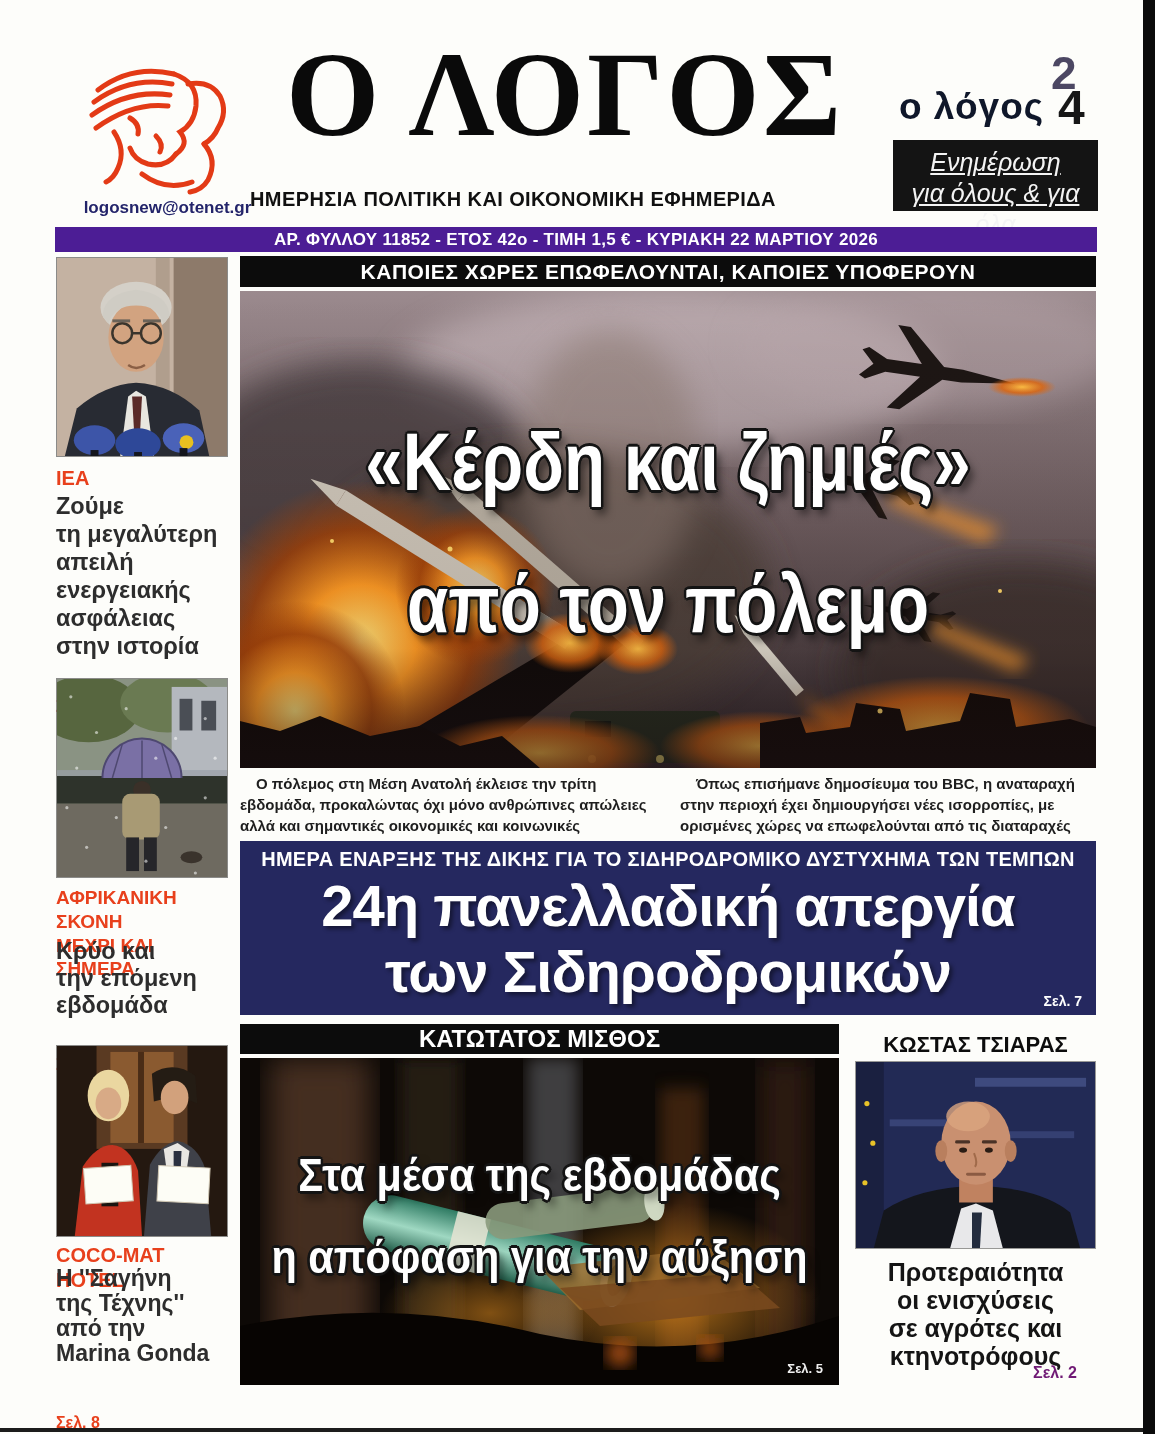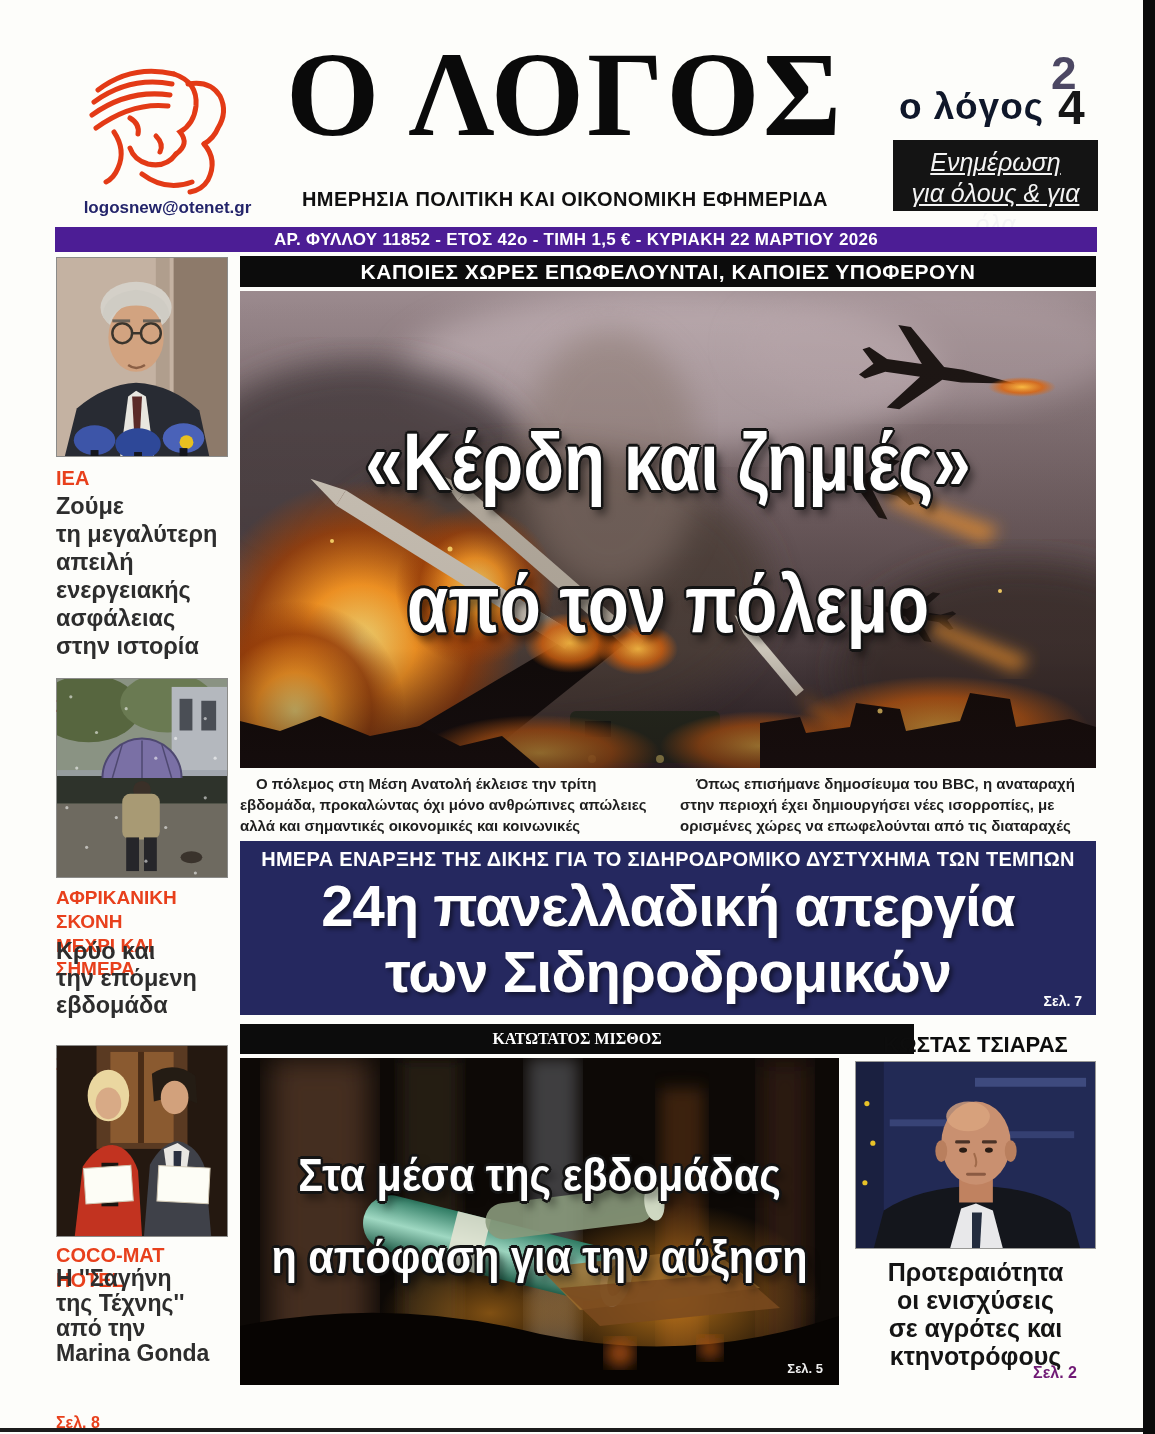--- a/index.html
+++ b/index.html
@@ -14,21 +14,21 @@
   .edge-right { position:absolute; top:0; right:0; width:12px; height:100%; background:#0b0b0b; }
   .edge-bottom { position:absolute; left:0; right:12px; bottom:2px; height:4px; background:#1c1c1c; }
 
   
   .logo-art { left:70px; top:40px; width:200px; height:156px; }
   .masthead-email { left:50px; top:198px; width:235px; text-align:center;
     font-weight:bold; font-size:17px; color:#23246a; }
   .masthead-title { left:250px; top:34px; width:630px; text-align:center;
     font-family:"Liberation Serif", serif; font-weight:bold; font-size:120px;
     line-height:1.02; color:#0a0a0a; letter-spacing:3px; }
-  .masthead-subtitle { left:250px; top:188px; width:630px; text-align:center;
+  .masthead-subtitle { left:250px; top:188px; width:630px; 
     font-weight:bold; font-size:20px; color:#101010; letter-spacing:0.4px; }
 
   .logo24 { left:893px; top:66px; width:208px; }
   .logo24-row { display:flex; align-items:flex-start; justify-content:center; }
   .logo24-text { font-size:37px; font-weight:bold; color:#0f172a; letter-spacing:1px; line-height:1; margin-top:22px; }
   .logo24-digits { position:relative; width:48px; height:74px; margin-left:3px; }
   .logo24-d2 { position:absolute; top:-16px; left:4px; font-size:46px; font-weight:bold; color:#4c4763; line-height:1; }
   .logo24-d4 { position:absolute; top:18px; left:11px; font-size:48px; font-weight:bold; color:#171717; line-height:1; }
   .logo24-url-row { display:flex; align-items:center; justify-content:center; gap:6px; margin-top:2px; }
   .logo24-dash { width:62px; height:3px; background:#191919; }
@@ -75,21 +75,21 @@
   .banner-kicker { left:0; right:0; top:7px; text-align:center; color:#fff;
     font-weight:bold; font-size:20px; letter-spacing:0.3px; }
   .banner-h { left:0; right:0; text-align:center; color:#fff; font-weight:bold;
     font-size:58px; line-height:1; letter-spacing:-1px;
     text-shadow:3px 3px 4px rgba(0,0,0,.45); }
   .banner-h1 { top:36px; }
   .banner-h2 { top:102px; }
   .banner-ref { right:14px; bottom:6px; color:#fff; font-weight:bold; font-size:14px; }
 
   
-  .kicker2 { left:240px; top:1024px; width:674px; height:30px; font-size:16px; line-height:30px;font-family:Liberation Serif, serif; }
+  .kicker2 { left:240px; top:1024px; width:599px; height:30px; font-size:24px; line-height:30px; }
   .money-photo { left:240px; top:1058px; width:599px; height:327px; }
   .money-h1 { left:0; right:0; top:94px; text-align:center; font-size:46px; line-height:1; transform:scaleX(.9); }
   .money-h2 { left:0; right:0; top:176px; text-align:center; font-size:46px; line-height:1; transform:scaleX(.9); }
   .money-ref { right:16px; bottom:9px; color:#f0f0f0; font-weight:bold; font-size:13px; }
 
   
   .tsiaras-kicker { left:855px; top:1032px; width:241px; text-align:center;
     font-weight:bold; font-size:22px; color:#0d0d0d; }
   .tsiaras-photo { left:855px; top:1061px; width:241px; height:188px; border:1px solid rgba(0,0,0,.4); box-sizing:border-box; }
   .tsiaras-lines { left:845px; top:1258px; width:261px; text-align:center;

